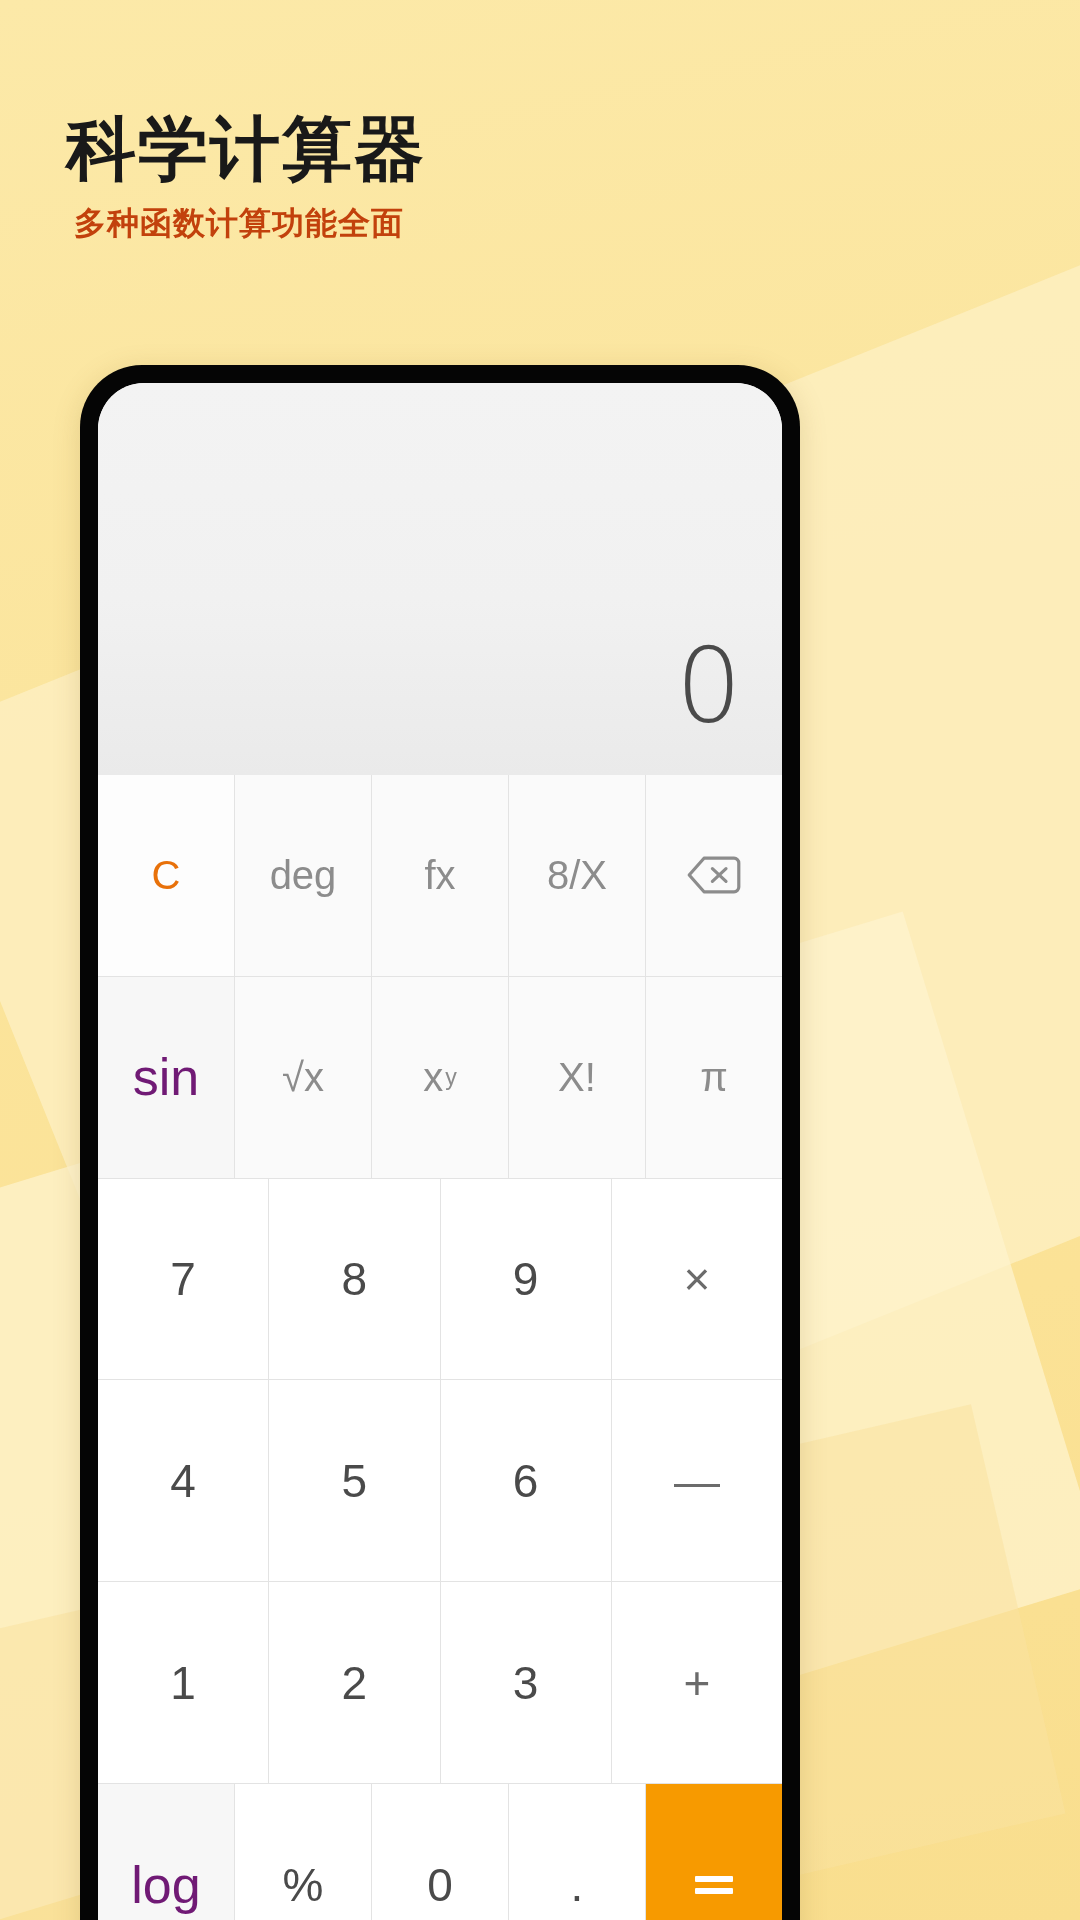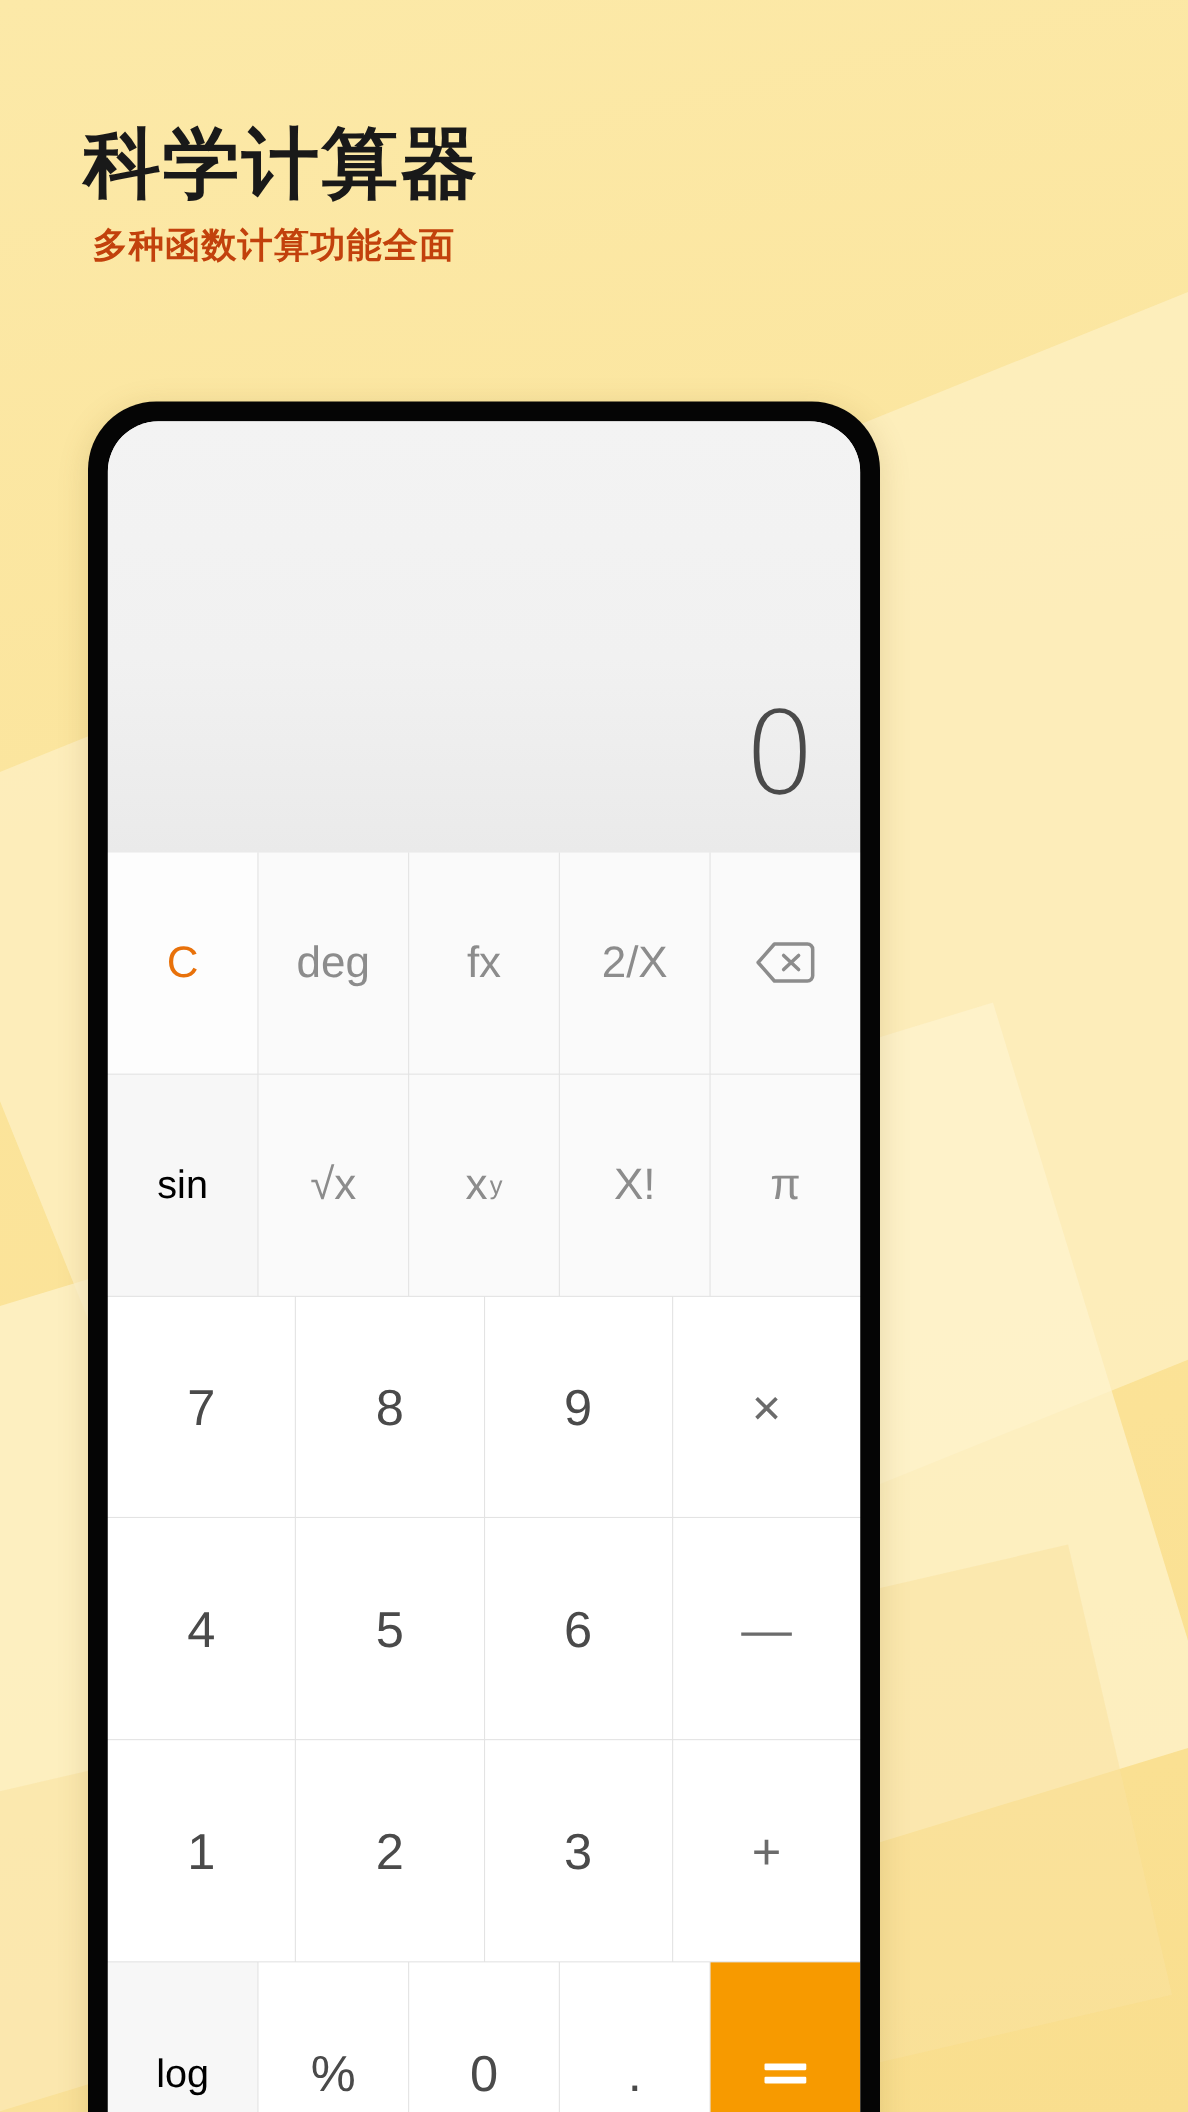--- a/index.html
+++ b/index.html
@@ -40,21 +40,21 @@
     width: 1700px; height: 420px;
     left: -660px; top: 1590px;
     background: #FAE2A0;
     opacity: .55;
     transform: rotate(-13deg);
   }
 
   
   #headline {
     position: absolute;
-    left: 76px;
+    left: 66px;
     top: 112px;
     z-index: 5;
   }
   #headline .title {
     font-size: 70px;
     font-weight: bold;
     color: #191919;
     letter-spacing: 2px;
     line-height: 1.08;
     white-space: nowrap;
@@ -122,22 +122,22 @@
     display: flex;
     gap: 1px;
     min-height: 0;
   }
   .key {
     flex: 1 1 0;
     background: #FDFDFD;
     display: flex;
     align-items: center;
     justify-content: center;
-    color: #000000;
-    font-size: 36px;
+    color: #701a75;
+    font-size: 52px;
     font-weight: 300;
     user-select: none;
     position: relative;
   }
   .key.fn        { background: #F7F7F7; }
   .key.sci       { background: #FAFAFA; color: #8c8c8c; font-size: 40px; }
   .key.num       { background: #FFFFFF; color: #4a4a4a; font-size: 46px; }
   .key.op        { background: #FFFFFF; color: #6b6b6b; font-size: 46px; }
   .key.clear     { color: #E8710A; font-size: 40px; }
   .key.equals    { background: #F79A00; color: #ffffff; font-size: 46px; }
@@ -173,21 +173,21 @@
           <div class="key clear">
             <span>C</span>
           </div>
           <div class="key sci">
             <span>deg</span>
           </div>
           <div class="key sci">
             <span>fx</span>
           </div>
           <div class="key sci">
-            <span>2/X</span>
+            <span>8/X</span>
           </div>
           <div class="key sci">
             <span>
               <svg class="icon-backspace" viewBox="0 0 28 20" fill="none" stroke="#8c8c8c" stroke-width="1.6" stroke-linecap="round" stroke-linejoin="round">
                 <path d="M9 1.6 H24 a2.4 2.4 0 0 1 2.4 2.4 V16 a2.4 2.4 0 0 1 -2.4 2.4 H9 L1.6 10 Z"></path>
                 <path d="M13.2 6.8 L20 13.2 M20 6.8 L13.2 13.2"></path>
               </svg>
             </span>
           </div>
         </div>

